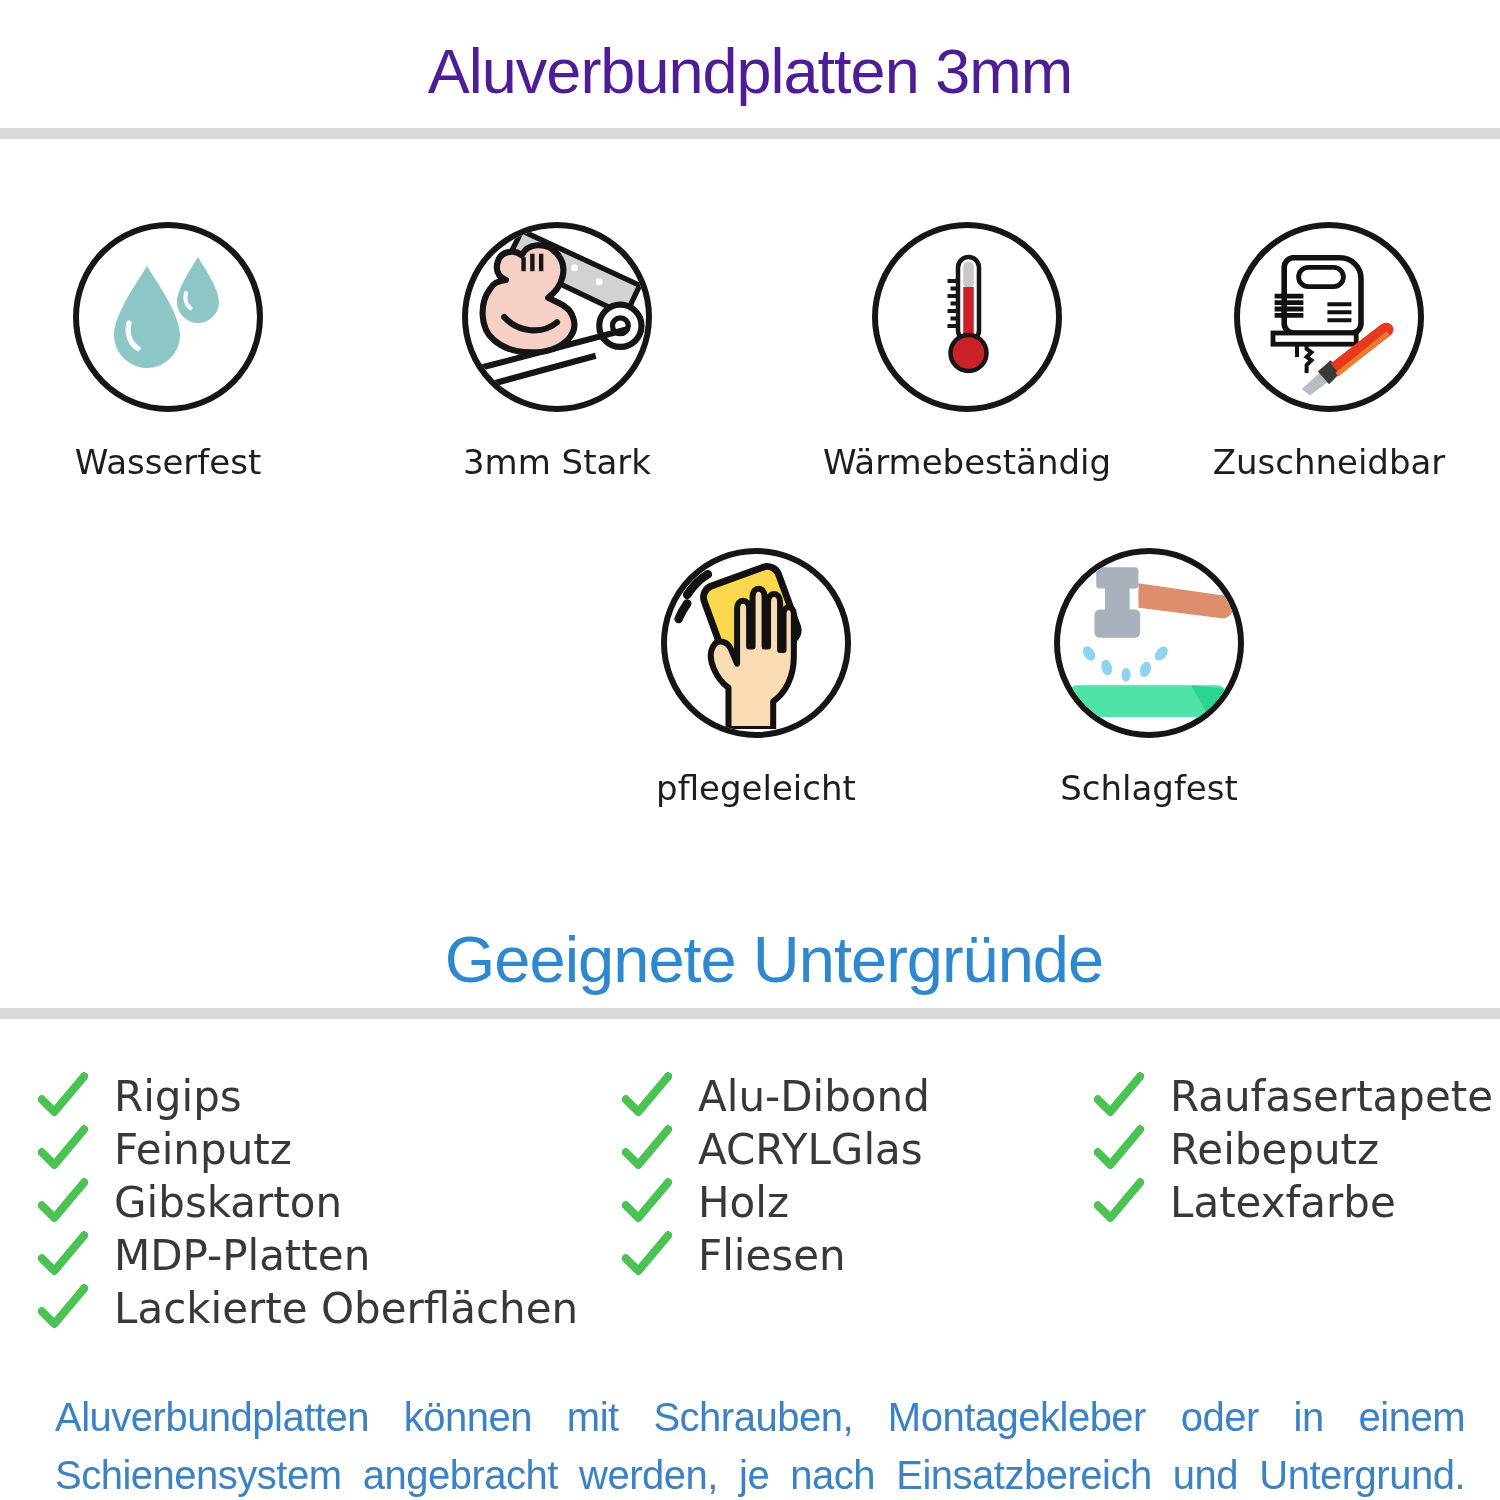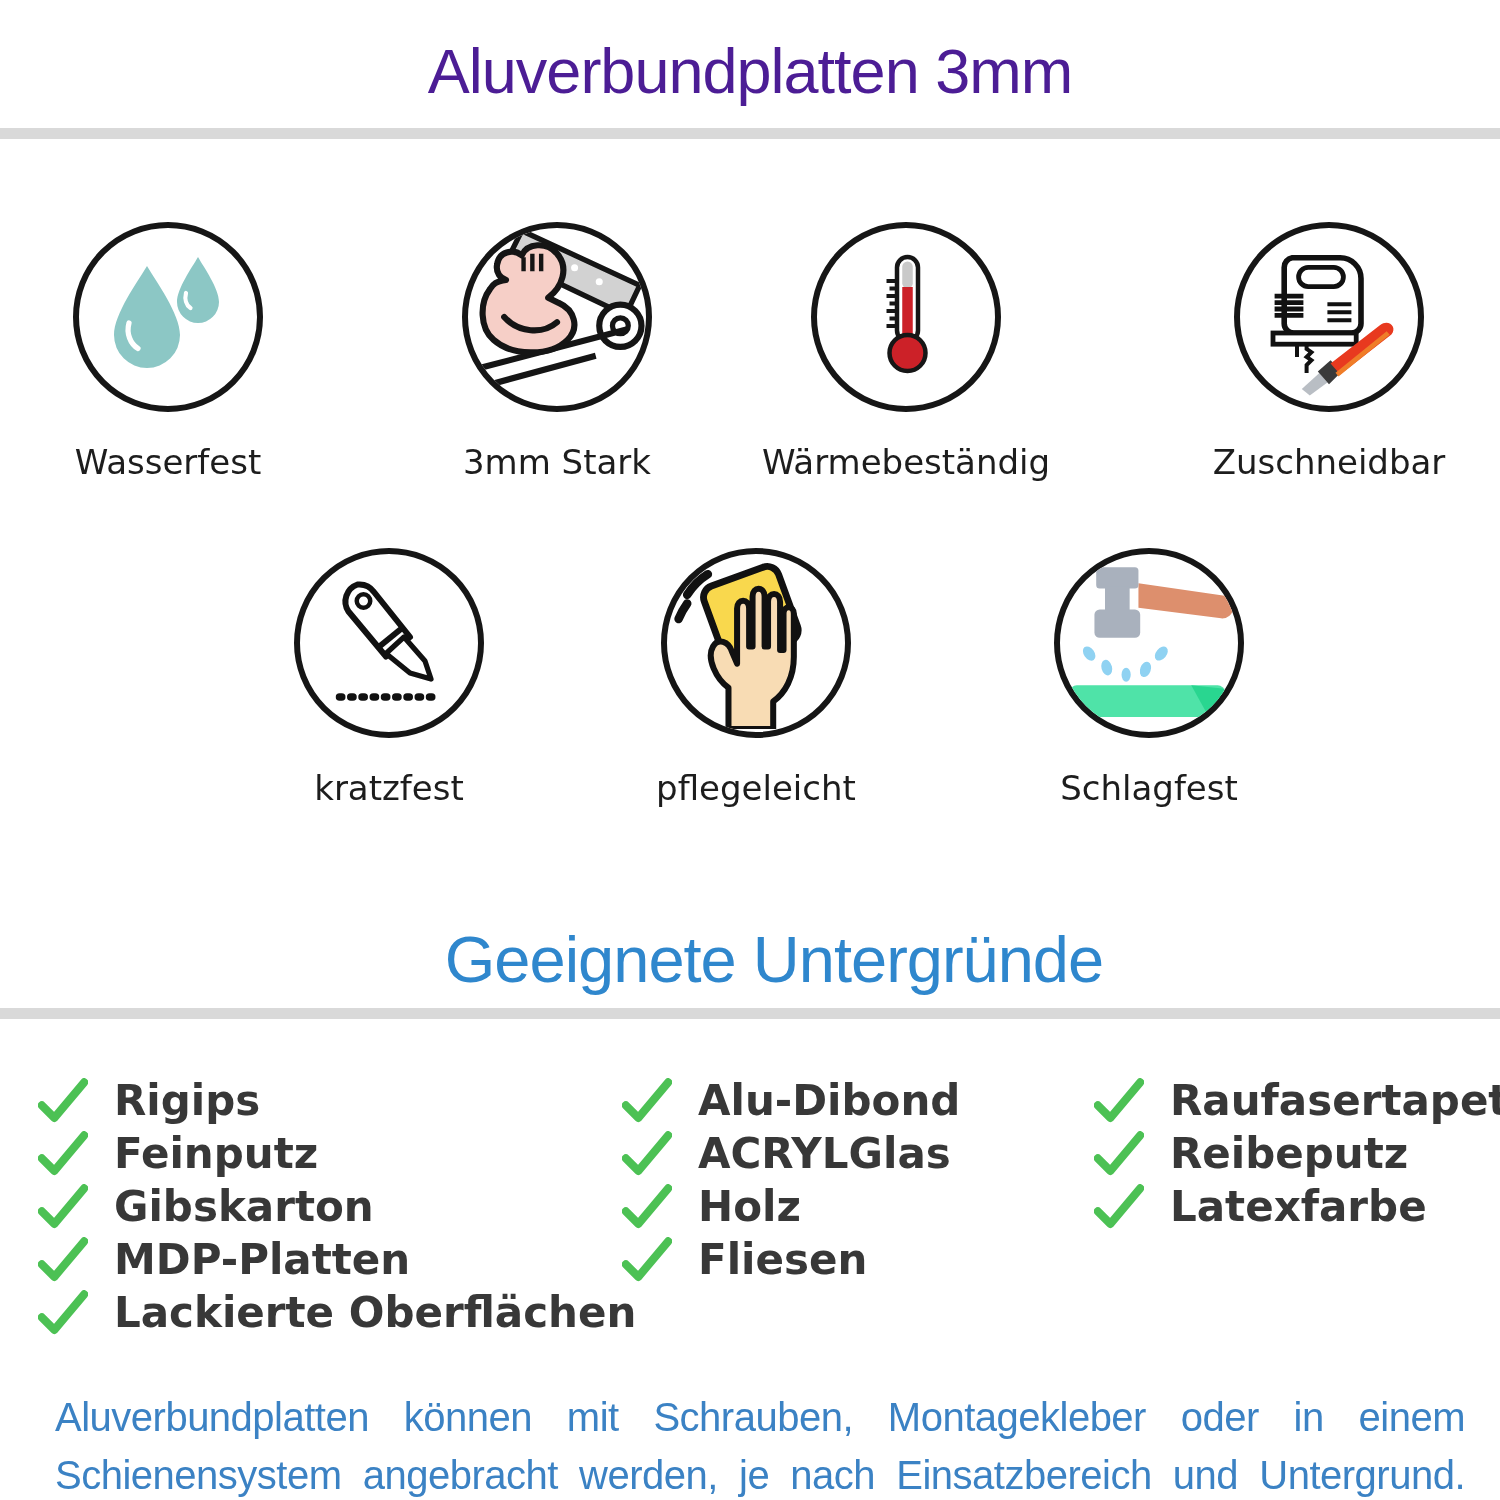--- a/index.html
+++ b/index.html
@@ -24,21 +24,21 @@
     display:flex;align-items:center;justify-content:center;background:#fff;
   }
   .feature .flabel{
     margin-top:30px;font-family:"DejaVu Sans",sans-serif;
     font-size:34px;color:#1d1d1d;white-space:nowrap;
   }
   .row1{top:222px;}
   .row2{top:548px;}
 
   .col{position:absolute;top:1072px;list-style:none;margin:0;padding:0;}
-  .col li{display:flex;align-items:flex-end;height:53px;font-weight:bold;}
+  .col li{display:flex;align-items:flex-start;height:53px;}
   .col .check{flex:0 0 auto;margin-right:26px;}
   .col .sub-label{
     font-family:"DejaVu Sans",sans-serif;font-size:42px;color:#383838;white-space:nowrap;
   }
   #col-1{left:38px;}
   #col-2{left:622px;}
   #col-3{left:1094px;}
 
   #footer{
     position:absolute;left:55px;top:1388px;width:1410px;
@@ -79,21 +79,21 @@
         <path d="M6,79 L90,57" stroke="#151515" stroke-width="3.5" fill="none"></path>
         <path d="M2,91 L72,72" stroke="#151515" stroke-width="3.5" fill="none"></path>
         <path d="M12,34 C6,42 6,56 14,63 C24,72 46,73 56,63 C63,56 60,46 51,42 L45,39 C53,33 57,22 50,14 C44,7 33,8 30,15 C25,11 17,13 16,20 C15,25 18,28 21,29 C15,30 14,31 12,34 Z" fill="#f6cfc7" stroke="#151515" stroke-width="3.5" stroke-linejoin="round"></path>
         <path d="M31,16 L31,24 M36,14 L36,24 M41,14 L41,24" stroke="#151515" stroke-width="2.5"></path>
         <path d="M20,50 C28,59 42,60 50,53" stroke="#151515" stroke-width="3.5" fill="none" stroke-linecap="round"></path>
       </svg>
     </div>
     <div class="flabel">3mm Stark</div>
   </div>
 
-  <div class="feature row1" style="left:736px">
+  <div class="feature row1" style="left:797px">
     <div class="circle">
       <svg width="150" height="150" viewBox="0 0 100 100">
         <rect x="44" y="10" width="14" height="56" rx="7" fill="#ffffff" stroke="#161616" stroke-width="3"></rect>
         <rect x="47.5" y="13" width="7" height="18" rx="3.5" fill="#c9c9c9"></rect>
         <rect x="47.5" y="30" width="7" height="36" fill="#cc2128"></rect>
         <circle cx="51" cy="74" r="12" fill="#cc2128" stroke="#161616" stroke-width="3"></circle>
         <path d="M37,26 H44 M39,31 H44 M37,36 H44 M39,41 H44 M37,46 H44 M39,51 H44 M37,56 H44" stroke="#161616" stroke-width="2.6"></path>
       </svg>
     </div>
     <div class="flabel">Wärmebeständig</div>
@@ -111,32 +111,20 @@
         <polyline points="36,67 36,70 39,72 36,75 39,77 36,80 36,85" stroke="#111111" stroke-width="2.5" fill="none"></polyline>
         <polygon points="33,95 44,85 49,91 38,99" fill="#b9bec4"></polygon>
         <polygon points="43,84 51,77 58,84 50,92" fill="#3a3a3a"></polygon>
         <path d="M51,79 L82,55 C87,51 93,56 89,61 L57,86 Z" fill="#e8391f"></path>
         <path d="M55,86 L87,60" stroke="#ef7d28" stroke-width="3"></path>
       </svg>
     </div>
     <div class="flabel">Zuschneidbar</div>
   </div>
 
-  <div class="feature row2" style="left:219px">
-    <div class="circle">
-      <svg width="150" height="150" viewBox="0 0 100 100">
-        <path d="M29,11 A12,12 0 0 0 23,29 L48,59 L64,46 L40,16 A12,12 0 0 0 29,11 Z" fill="#ffffff" stroke="#111111" stroke-width="4" stroke-linejoin="round"></path>
-        <circle cx="33" cy="22" r="4.5" fill="#ffffff" stroke="#111111" stroke-width="3"></circle>
-        <path d="M44,52 L60,39" stroke="#111111" stroke-width="4"></path>
-        <polygon points="60,46 74,62 78,74 64,70 48,57" fill="#ffffff" stroke="#111111" stroke-width="3.5" stroke-linejoin="round"></polygon>
-        <path d="M17,86 H83" stroke="#111111" stroke-width="5" stroke-dasharray="1.5 6" stroke-linecap="round"></path>
-      </svg>
-    </div>
-    <div class="flabel">kratzfest</div>
-  </div>
 
   <div class="feature row2" style="left:586px">
     <div class="circle">
       <svg width="172" height="172" viewBox="0 0 100 100">
         <path d="M10,22 A38,38 0 0 1 22,10" stroke="#111111" stroke-width="5" fill="none" stroke-linecap="round"></path>
         <path d="M5,36 A44,44 0 0 1 10,27" stroke="#111111" stroke-width="5" fill="none" stroke-linecap="round"></path>
         <rect x="24" y="10" width="46" height="46" rx="7" fill="#f9d84d" stroke="#111111" stroke-width="4" transform="rotate(-20 47 33)"></rect>
         <path d="M34,100 L34,76 C27,71 21,59 25,52 C28,47 34,49 36,55 L39,62 L39,30 C39,24 46,24 46,30 L46,52 L48,52 L48,23 C48,17 55,17 55,23 L55,52 L57,52 L57,26 C57,20 64,20 64,26 L64,54 L66,54 L66,33 C66,28 72,28 72,33 L72,58 C72,70 67,79 60,84 L60,100 Z" fill="#f8dcb4" stroke="#111111" stroke-width="3.5" stroke-linejoin="round"></path>
       </svg>
     </div>

